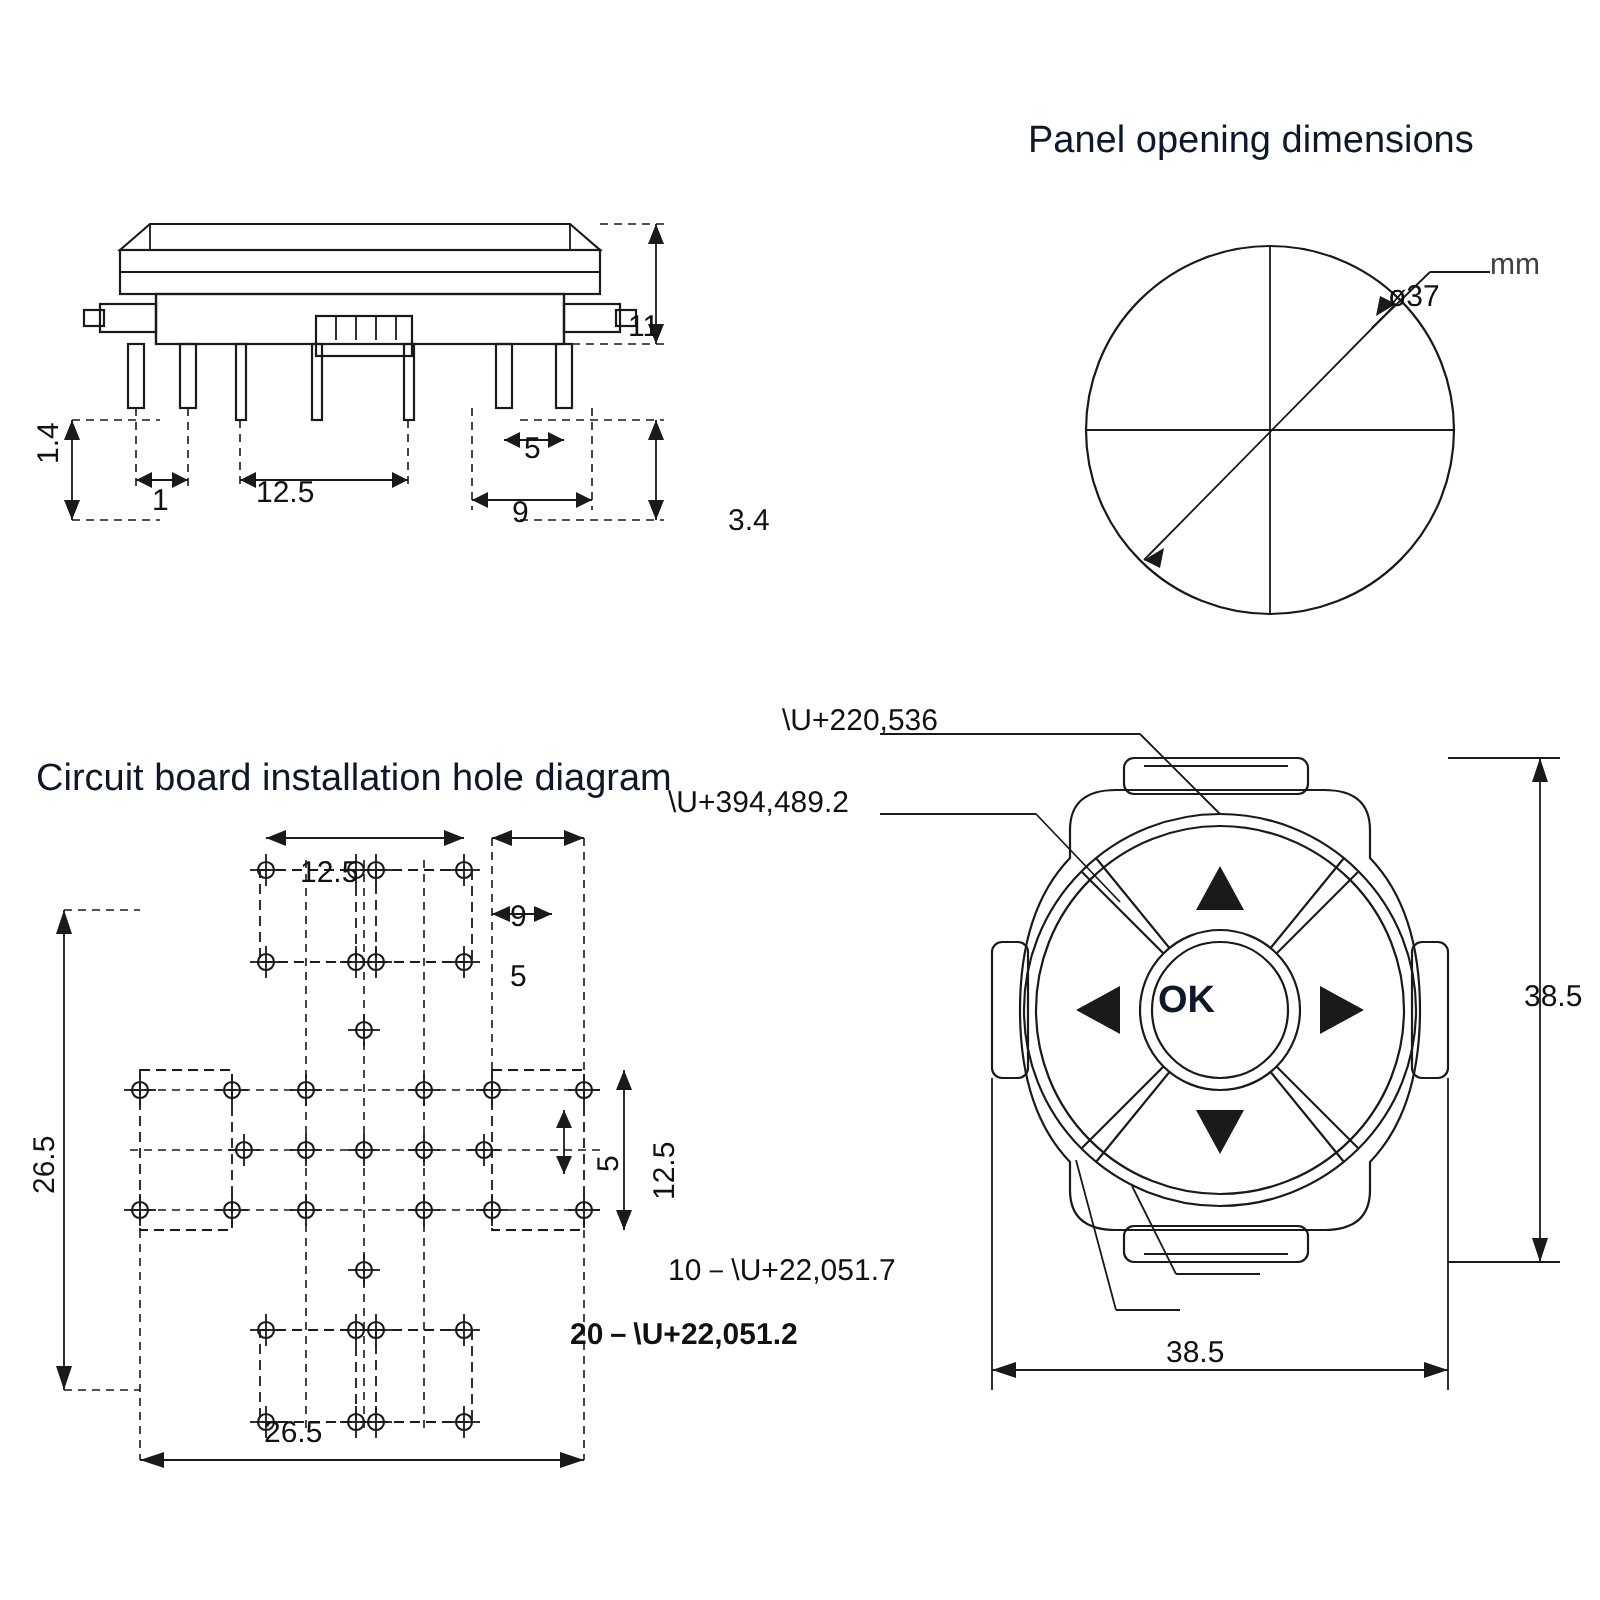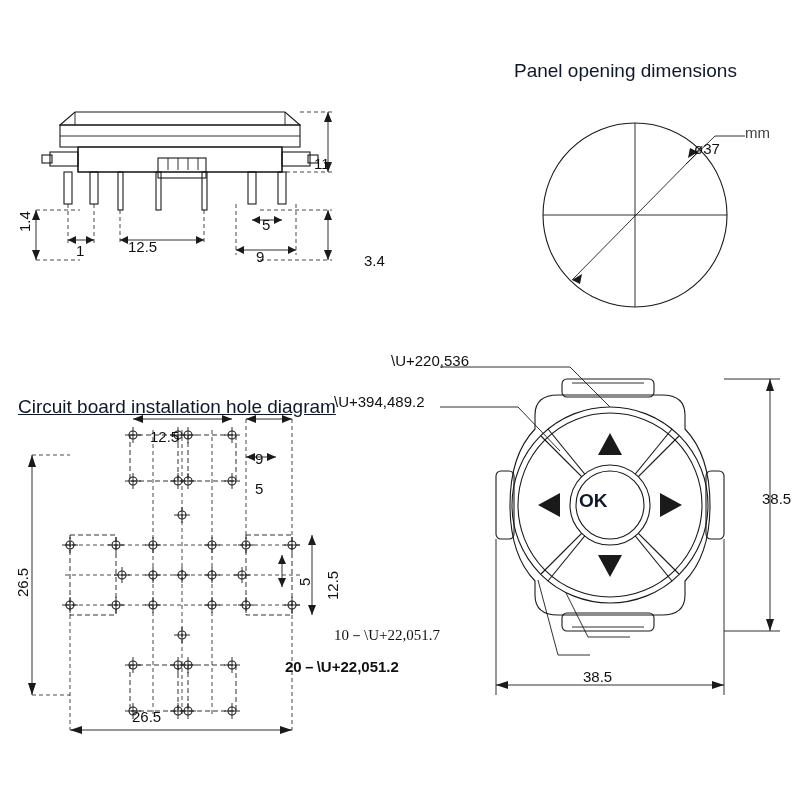--- a/index.html
+++ b/index.html
@@ -114,21 +114,21 @@
   </svg>
 </div>
 <div class="abs lbl" style="left:314px;top:155px;">11</div>
 <div class="abs lbl" style="left:320px;top:252px;margin-left:44px;">3.4</div>
 <div class="abs lbl" style="left:16px;top:232px;transform:rotate(-90deg);transform-origin:left top;">1.4</div>
 <div class="abs lbl" style="left:76px;top:242px;">1</div>
 <div class="abs lbl" style="left:128px;top:238px;">12.5</div>
 <div class="abs lbl" style="left:262px;top:216px;">5</div>
 <div class="abs lbl" style="left:256px;top:248px;">9</div>
 
-<div class="abs lbl-big" style="left:18px;top:396px;text-decoration:underline;">Circuit board installation hole diagram</div>
+<div class="abs lbl-big" style="left:18px;top:379px;">Circuit board installation hole diagram</div>
 
 <div class="abs" style="left:10px;top:415px;">
   <svg width="340" height="330" viewBox="0 0 340 330">
 
     <rect class="dash" x="60" y="120" width="46" height="80"></rect>
     <rect class="dash" x="120" y="20" width="48" height="46"></rect>
     <rect class="dash" x="178" y="20" width="48" height="46"></rect>
     <rect class="dash" x="120" y="250" width="48" height="46"></rect>
     <rect class="dash" x="178" y="250" width="48" height="46"></rect>
     <rect class="dash" x="236" y="120" width="46" height="80"></rect>
@@ -420,17 +420,17 @@
     <polygon class="fillblk" points="56,330 68,326 68,334"></polygon>
     <polygon class="fillblk" points="284,330 272,326 272,334"></polygon>
     <line class="ln-thin" x1="56" y1="184" x2="56" y2="340"></line>
     <line class="ln-thin" x1="284" y1="184" x2="284" y2="340"></line>
   </svg>
 </div>
 <div class="abs lbl-big" style="left:579px;top:490px;font-weight:bold;text-align:right;">OK</div>
 
 <div class="abs lbl" style="left:374px;top:352px;margin-left:17px;">\U+220,536</div>
 <div class="abs lbl" style="left:334px;top:393px;">\U+394,489.2</div>
-<div class="abs lbl" style="left:334px;top:626px;font-family:Liberation Serif, serif;">10－\U+22,051.7</div>
+<div class="abs lbl" style="left:334px;top:626px;">10－\U+22,051.7</div>
 <div class="abs lbl" style="left:285px;top:658px;font-weight:bold;">20－\U+22,051.2</div>
 
 <div class="abs lbl" style="left:762px;top:490px;">38.5</div>
 <div class="abs lbl" style="left:583px;top:668px;">38.5</div>
 
 </body></html>

